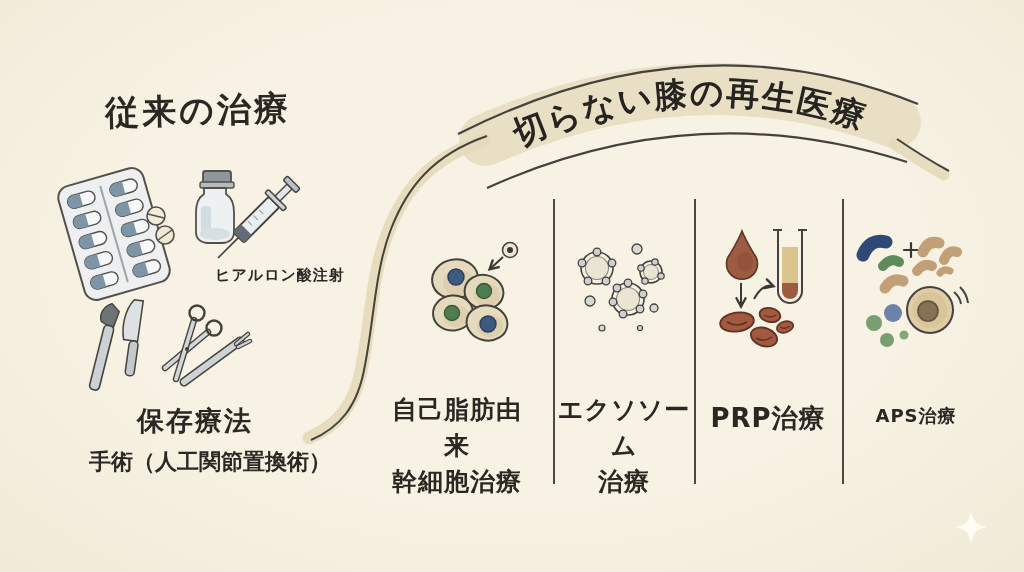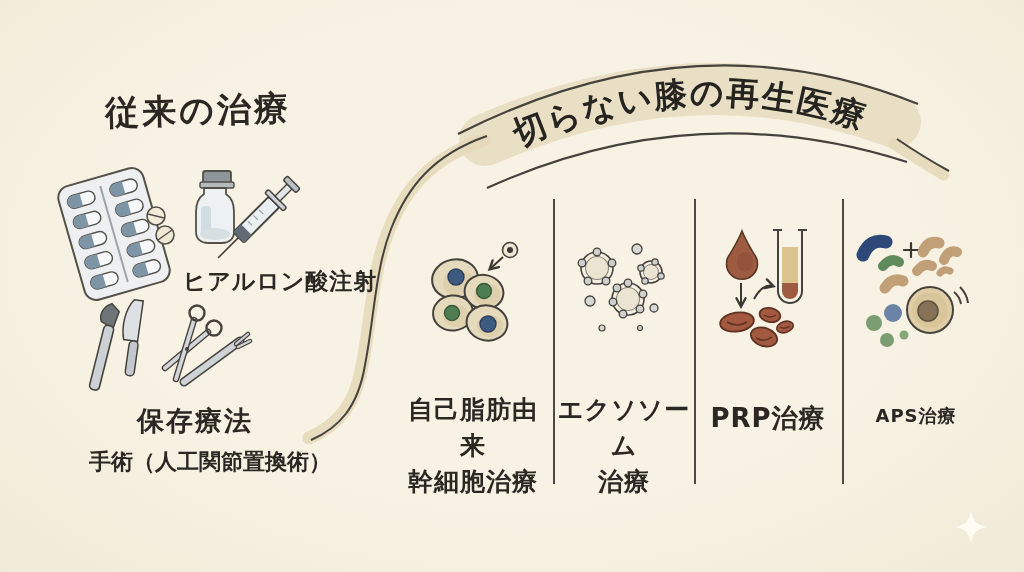--- a/index.html
+++ b/index.html
@@ -4,25 +4,25 @@
 <style>
   html,body{margin:0;padding:0;background:#efe9d7;}
   .stage{
     position:relative;width:1024px;height:572px;overflow:hidden;
     background:radial-gradient(ellipse at 50% 45%, #f7f2e3 55%, #f0ead8 100%);
     font-family:"DejaVu Sans","Liberation Sans",sans-serif;color:#2b2824;
   }
   .stage svg.art{position:absolute;left:0;top:0;}
   .txt{position:absolute;text-align:center;font-weight:600;color:#2b2824;}
   .t-main{left:98px;top:88px;width:200px;font-size:34px;letter-spacing:3px;transform:rotate(-1.5deg);}
-  .t-hyaluron{left:168px;top:266px;width:224px;font-size:23px;letter-spacing:1px;}
+  .t-hyaluron{left:168px;top:266px;width:224px;font-size:15px;letter-spacing:1px;}
   .t-conserv{left:123px;top:403px;width:144px;font-size:27px;letter-spacing:2px;text-align:center;}
   .t-surgery{left:70px;top:447px;width:280px;font-size:22px;}
   .col{position:absolute;text-align:center;font-weight:600;font-size:25px;line-height:36px;letter-spacing:1px;color:#2b2824;}
-  .col1{left:396px;top:392px;width:154px;}
+  .col1{left:380px;top:392px;width:154px;}
   .col2{left:556px;top:392px;width:136px;}
   .col3{left:698px;top:400px;width:140px;font-size:26px;}
   .col4{left:846px;top:398px;width:140px;font-size:18px;}
   .banner-text{font-family:"DejaVu Sans","Liberation Sans",sans-serif;font-weight:600;letter-spacing:2px;}
 </style>
 </head>
 <body>
 
 <div class="stage">
 

